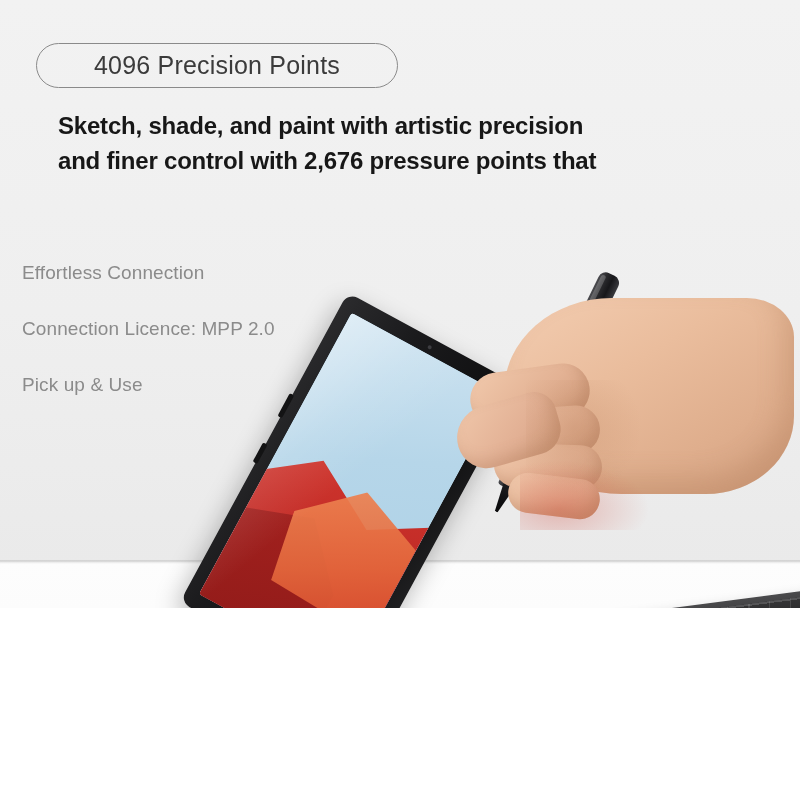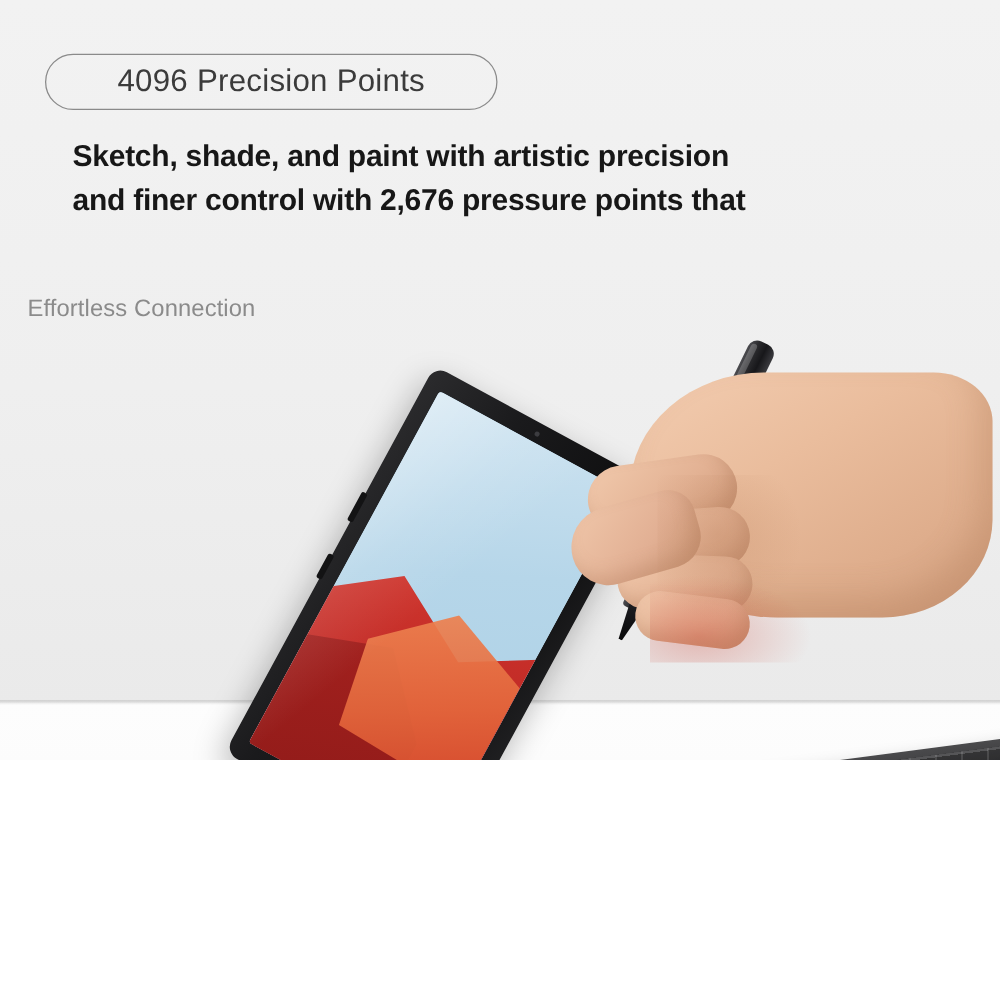--- a/index.html
+++ b/index.html
@@ -75,20 +75,21 @@
     left: 22px; top: 232px;
     width: 420px;
   }
   .sub-line {
     display: block;
     font-size: 19px;
     line-height: 31px;
     color: #8b8b8b;
     letter-spacing: .1px;
     white-space: nowrap;
+    margin-top: 25px;
   }
 
   
   .photo { position: absolute; left: 0; top: 0; width: 800px; height: 800px; }
 
   
   .kbd {
     position: absolute;
     left: 520px; top: 628px;
     width: 300px; height: 92px;
@@ -311,20 +312,22 @@
     <span class="badge-text">4096 Precision Points</span>
   </div>
 
   <div class="headline">
     <span class="hl-line">Sketch, shade, and paint with artistic precision</span>
     <span class="hl-line">and finer control with 2,676 pressure points that</span>
   </div>
 
   <div class="subs">
     <span class="sub-line">Effortless Connection</span>
+    <span class="sub-line">Connection Licence: MPP 2.0</span>
+    <span class="sub-line">Pick up &amp; Use</span>
   </div>
 
   <div class="photo">
 
     <div class="kbd">
       <div class="kbd-loop"></div>
       <div class="kbd-keys"></div>
     </div>
     <div class="kbd-front"></div>
 

